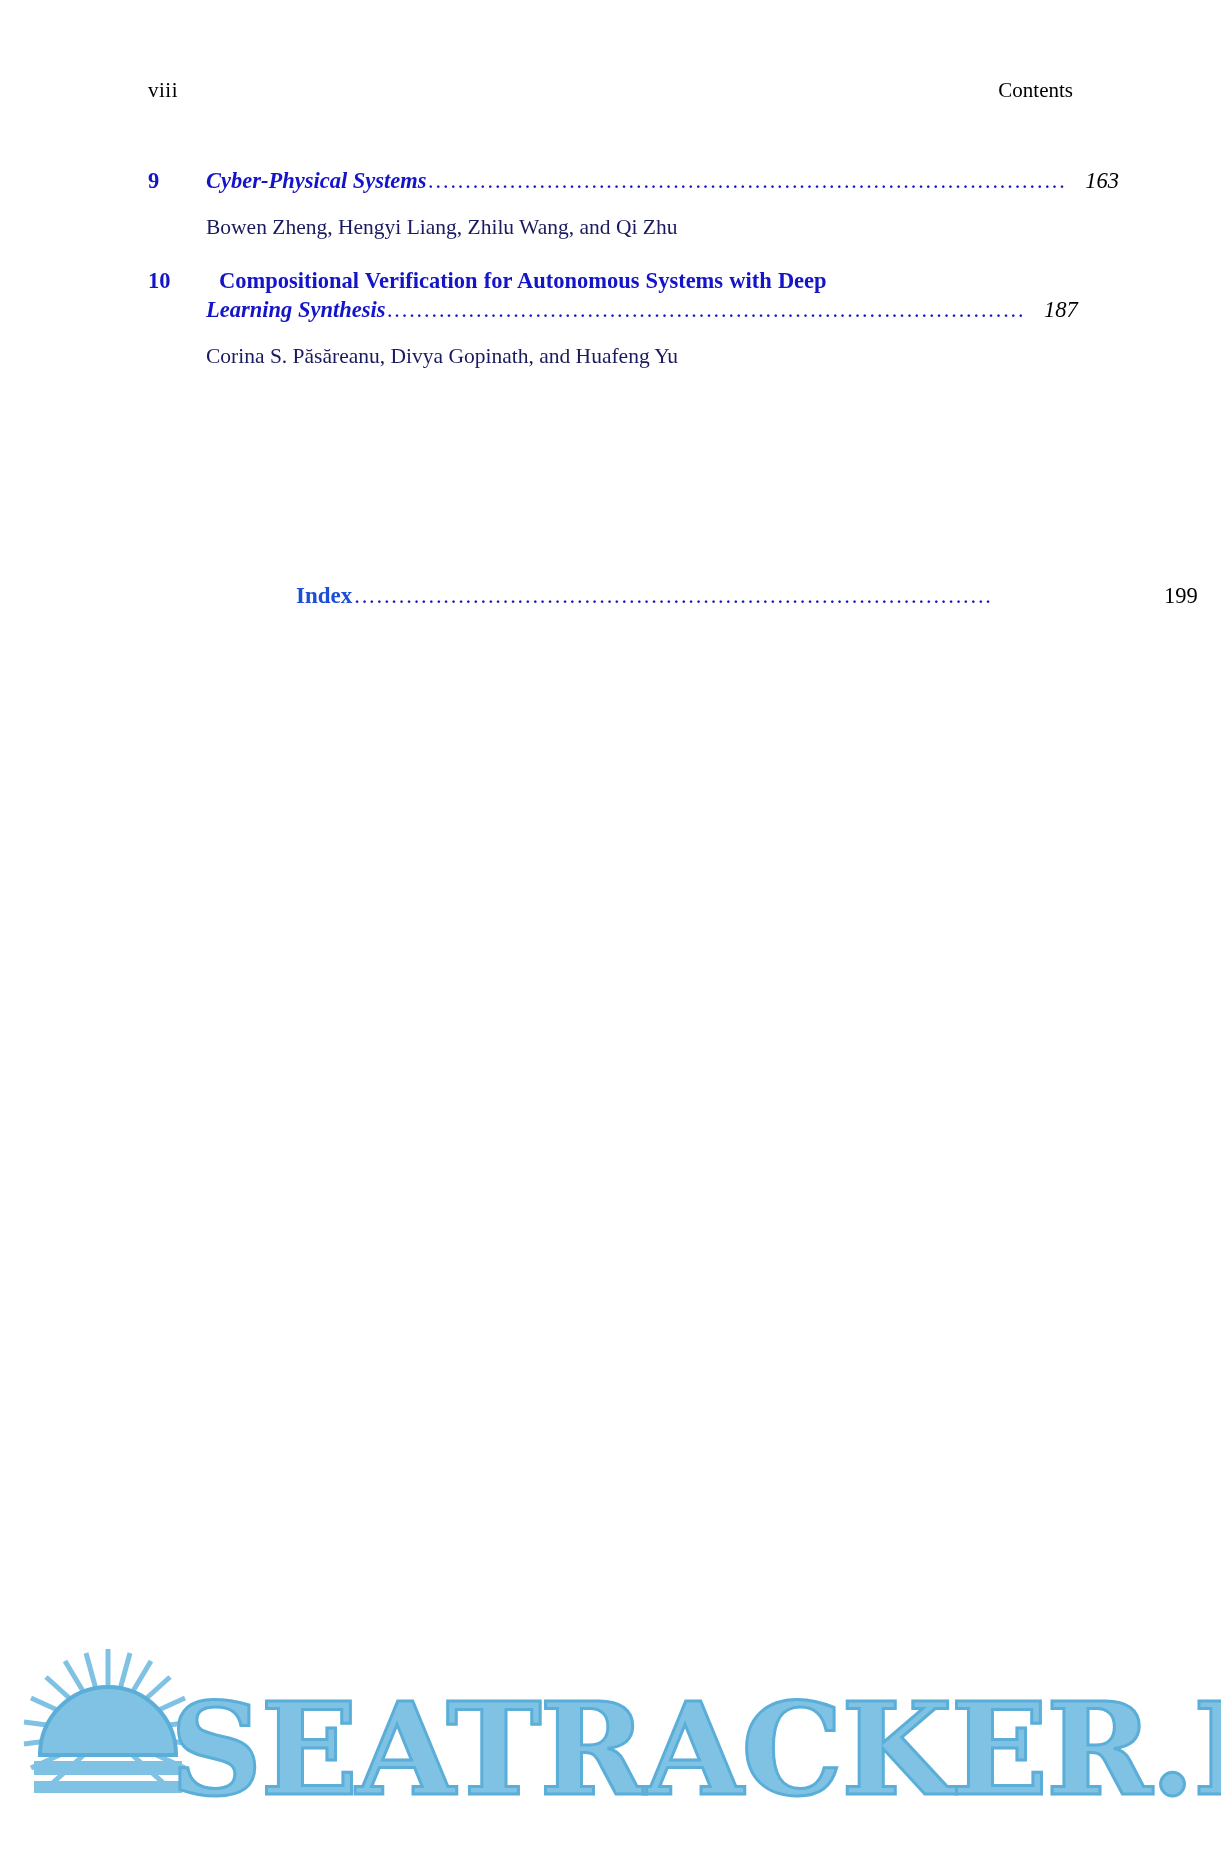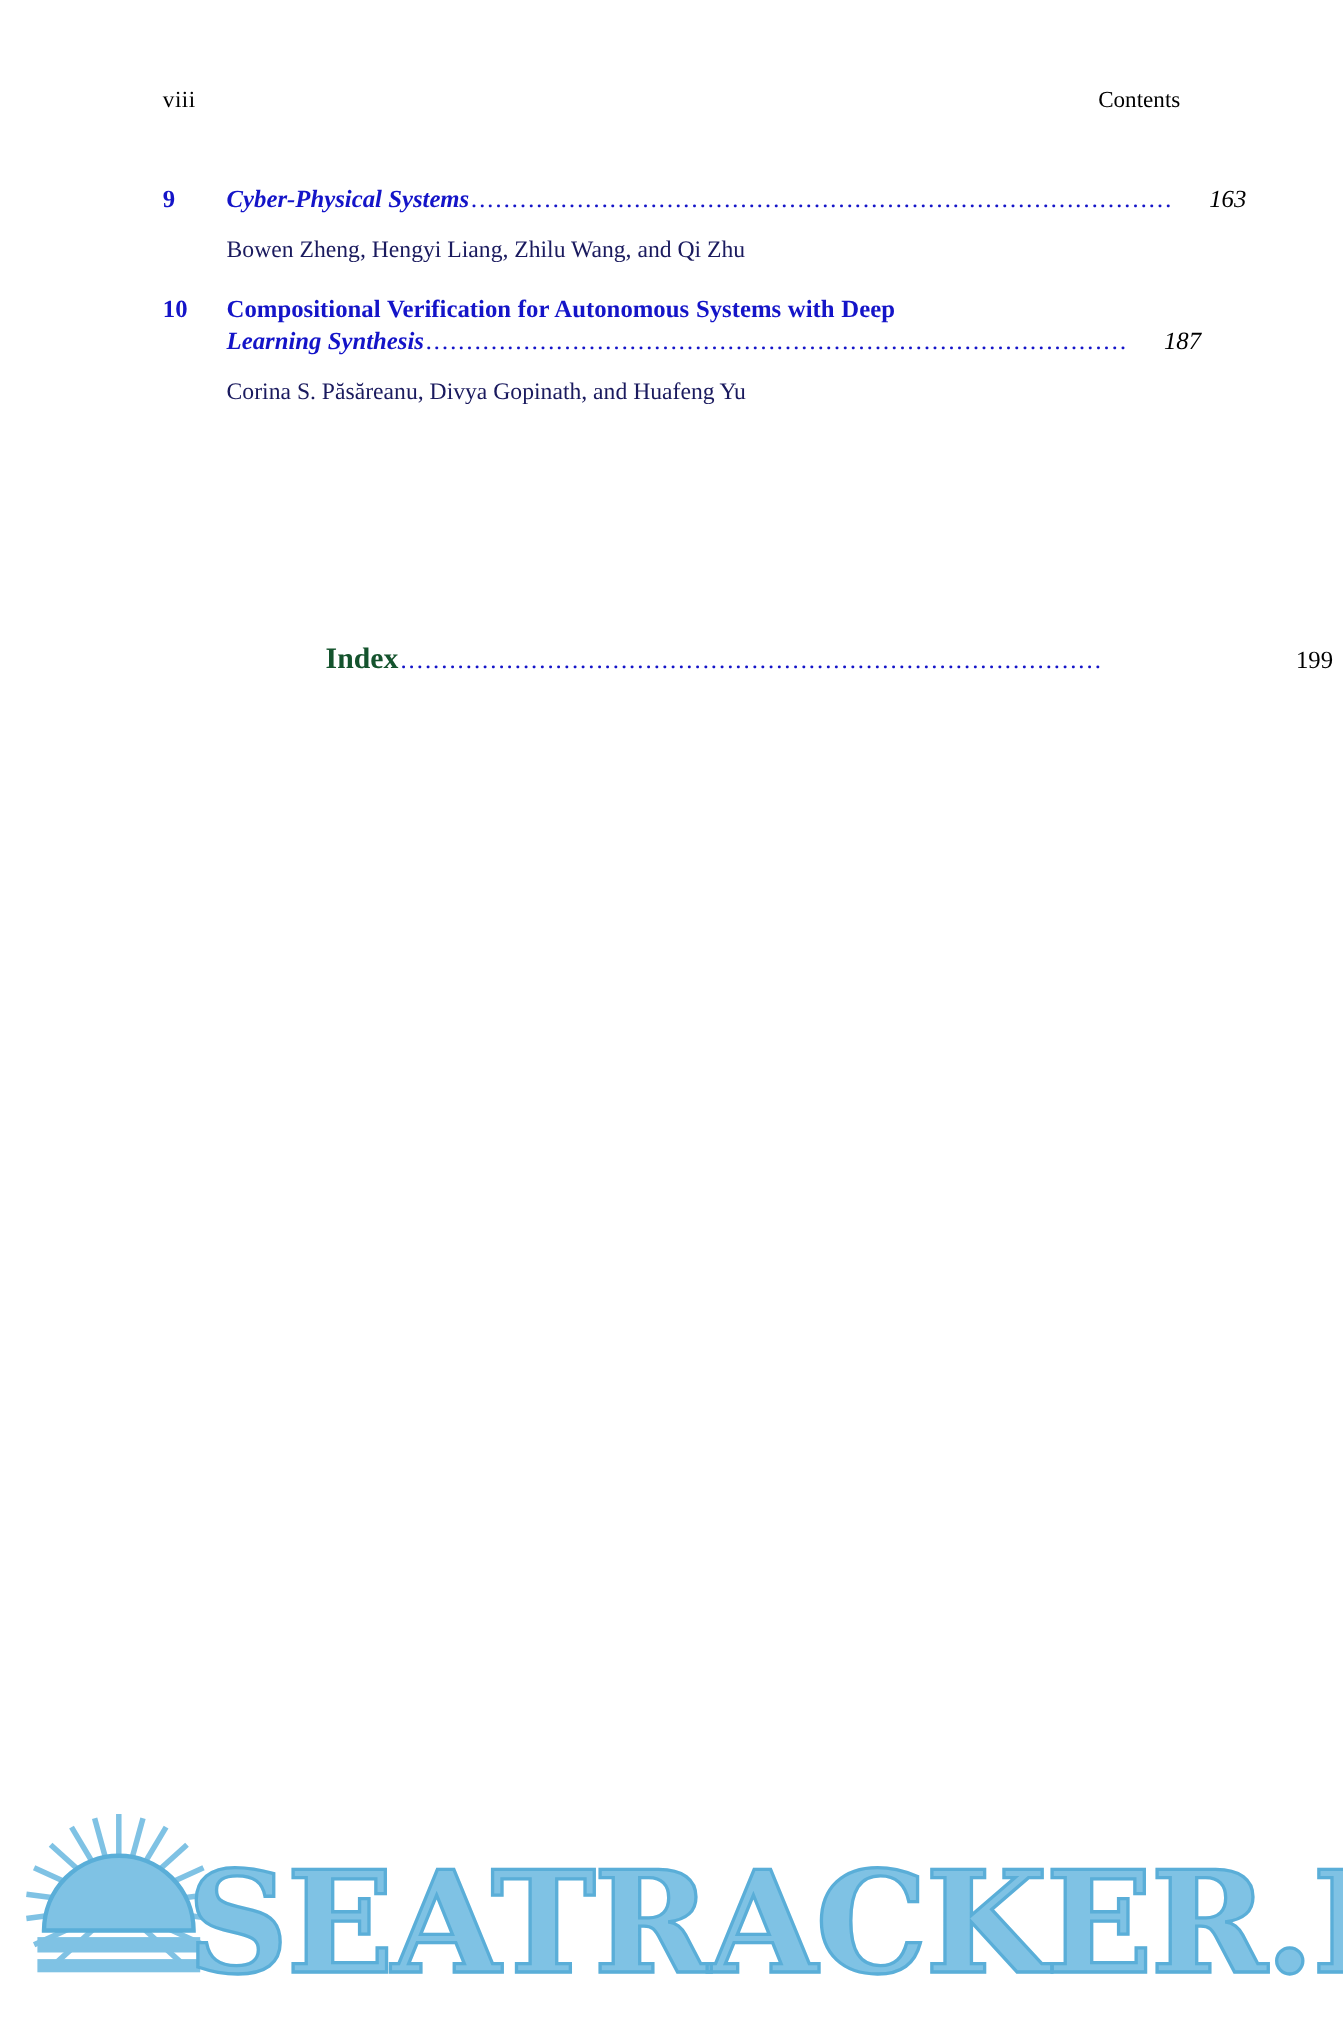--- a/index.html
+++ b/index.html
@@ -93,21 +93,21 @@
     color: #1414c8;
     font-size: 22.5px;
     letter-spacing: 1.8px;
     margin: 0 2px 0 2px;
     min-width: 10px;
   }
 
   .page-no {
     flex: 0 0 auto;
     width: 62px;
-    text-align: center;
+    text-align: left;
     color: #000000;
     font-size: 22.5px;
     padding-left: 16px;
   }
 
   .authors {
     color: #1a1a5e;
     font-size: 21.5px;
     margin-top: 20px;
     line-height: 1.28;
@@ -119,35 +119,35 @@
     font-size: 22.5px;
     margin-bottom: 3px;
   }
 
   
   .line1.spread {
     display: block;
     text-align: justify;
   }
   .line1.spread-9 { word-spacing: 5.5px; }
-  .line1.spread-10 { word-spacing: 0.5px; }
+  .line1.spread-10 { word-spacing: 0.5px; margin-left: 13px; }
 
   
   .index-row {
     position: absolute;
     top: 415px;
     left: 148px;
     width: 930px;
     display: flex;
     align-items: baseline;
   }
   .index-label {
-    color: #14532d;
-    font-weight: bold;
-    font-size: 27px;
+    color: #1d4ed8;
+    font-weight: bold;
+    font-size: 23px;
   }
 
   
   .watermark {
     position: absolute;
     left: 0;
     bottom: 10px;
     width: 1221px;
     height: 210px;
     pointer-events: none;

